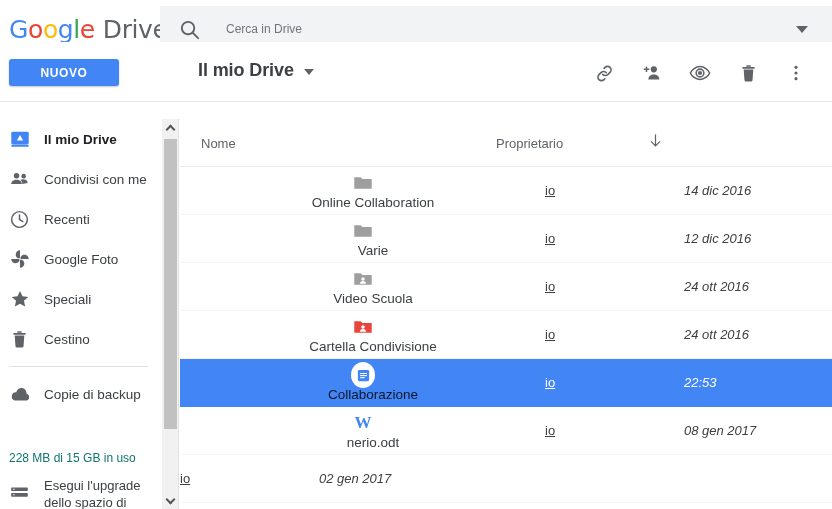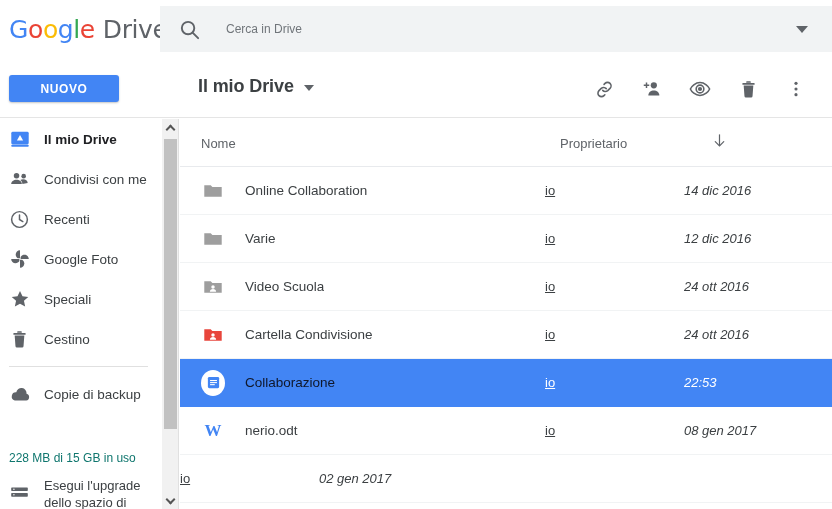--- a/index.html
+++ b/index.html
@@ -60,21 +60,21 @@
   }
   .caret-down {
     width: 0; height: 0;
     border-left: 6px solid transparent;
     border-right: 6px solid transparent;
     border-top: 7px solid #5f6368;
   }
 
   
   .subbar {
-    position: absolute; top: 58px; left: 0;
+    position: absolute; top: 42px; left: 0;
     width: 832px; height: 60px;
     background: #ffffff;
     border-bottom: 1px solid #e5e5e5;
   }
   .new-btn {
     position: absolute; left: 9px; top: 17px;
     width: 110px; height: 27px;
     background: #4285F4;
     color: #ffffff;
     border: none; border-radius: 3px;
@@ -181,40 +181,40 @@
     width: 652px; height: 390px;
     background: #ffffff;
     overflow: hidden;
   }
   .list-head {
     height: 48px;
     display: flex; align-items: center;
     border-bottom: 1px solid #e8eaed;
     background: #ffffff;
   }
-  .col-name { width: 380px; padding-left: 21px; }
+  .col-name { width: 316px; padding-left: 21px; }
   .col-owner { width: 139px; }
   .col-date { width: 107px; }
   .col-sort { width: 40px; display: flex; align-items: center; justify-content: center; }
   .list-head .h {
     font-size: 13px; color: #5f6368;
   }
   .list-head .h.sorted { font-weight: bold; color: #3c4043; }
   .sort-arrow { color: #5f6368; }
 
   .row {
     height: 48px;
     display: flex; align-items: center;
     border-bottom: 1px solid #f1f3f4;
     cursor: pointer;
   }
   .row.selected { background: #4285F4; border-bottom-color: #4285F4; }
   .row .cell-name {
     width: 365px; padding-left: 21px;
-    display: flex; align-items: center;
+    display: flex; align-items: center; flex-direction: column;
   }
   .row .ficon {
     width: 24px; height: 24px; margin-right: 20px;
     flex-shrink: 0;
     display: flex; align-items: center; justify-content: center;
   }
   .row .fname {
     font-size: 13.5px; color: #3c4043;
     white-space: nowrap; overflow: hidden; text-overflow: ellipsis;
   }

